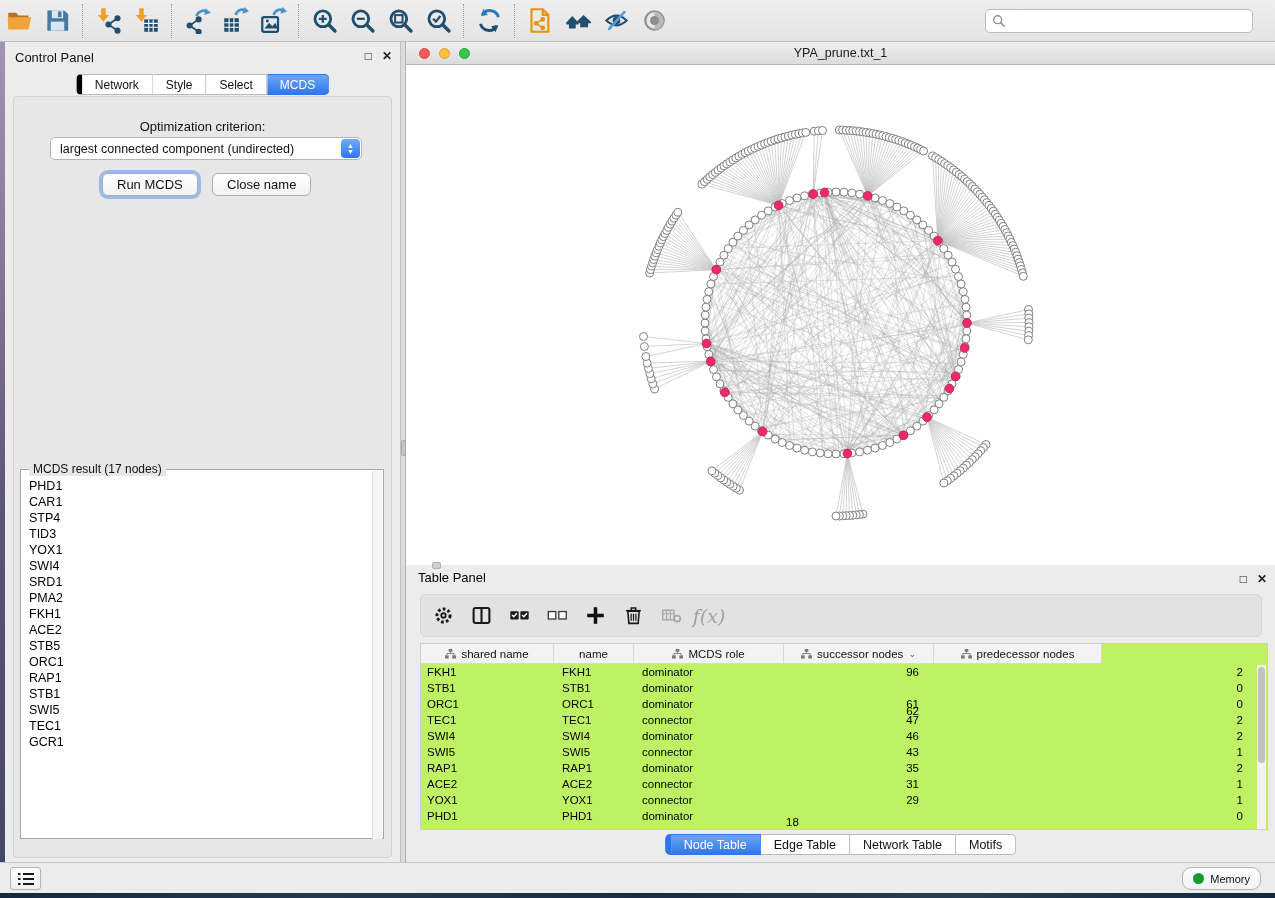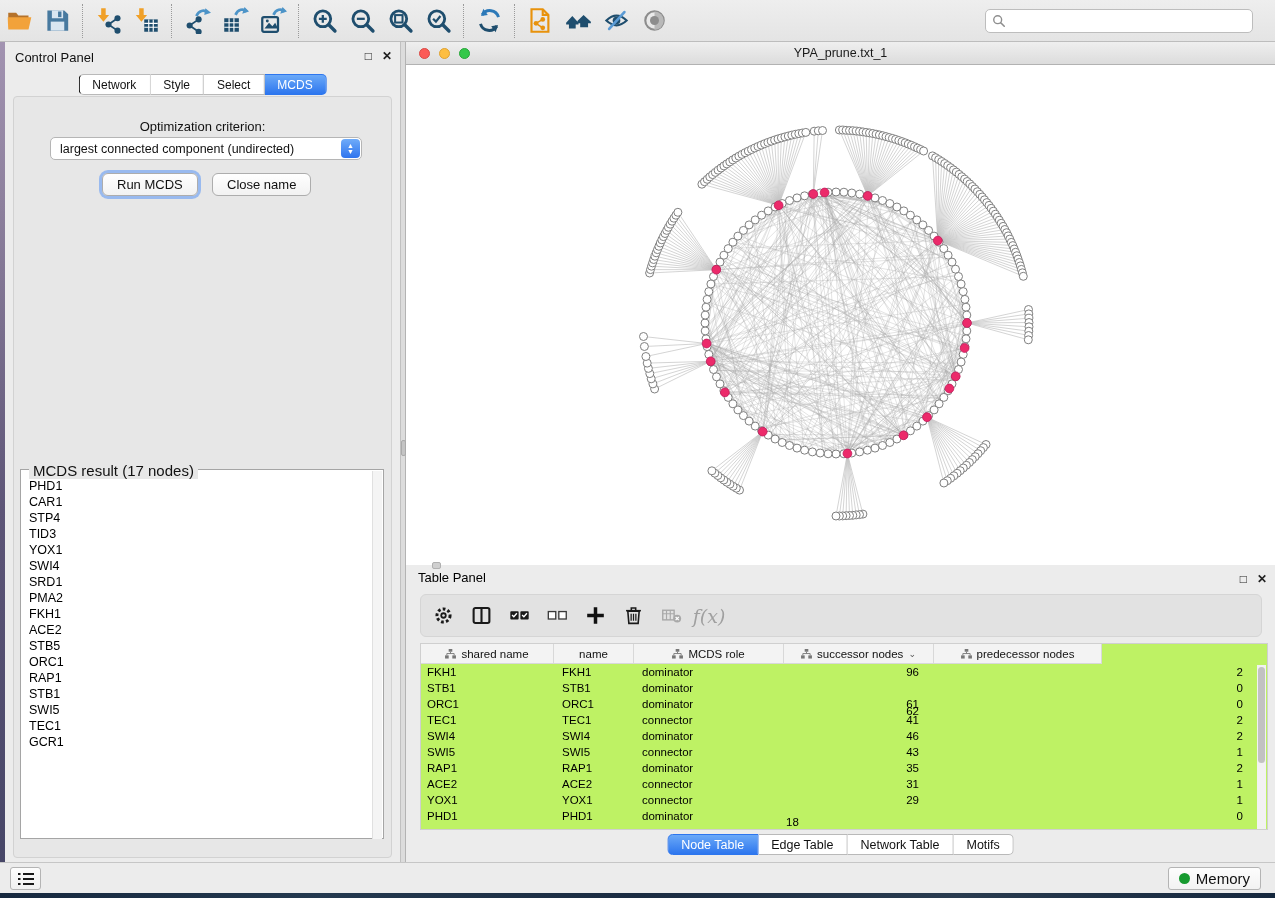--- a/index.html
+++ b/index.html
@@ -18,32 +18,32 @@
   #wall-left { position:absolute; left:0; top:42px; width:5px; height:851px; background:linear-gradient(#a293b1 0%,#8c7f9c 20%,#5d5577 55%,#454566 100%); }
   #wall-bottom { position:absolute; left:0; top:893px; width:1275px; height:5px; background:linear-gradient(90deg,#16283e,#24394f 25%,#1b2c42 50%,#2a3c50 75%,#15273d); }
 
   
   #control-panel { position:absolute; left:5px; top:42px; width:395px; height:820px; background:#ececec; }
   #cp-title { position:absolute; left:10px; top:8px; font-size:13px; color:#111; }
   .win-btns { position:absolute; right:8px; top:7px; display:flex; gap:10px; color:#222; font-size:12px; }
   .win-btns span { cursor:default; }
   #cp-tabs { position:absolute; left:50%; transform:translateX(-50%); top:32px; display:flex; height:21px; font-size:12px; }
   .seg-tab { display:flex; align-items:center; justify-content:center; padding:0 13px; background:#fff; border:1px solid #b9b9b9; border-left:none; color:#111; cursor:pointer; }
-  .seg-tab:first-child { border-left:1px solid #000000; border-radius:5px 0 0 5px; }
+  .seg-tab:first-child { border-left:6px solid #000000; border-radius:5px 0 0 5px; }
   .seg-tab:last-child { border-radius:0 5px 5px 0; }
   .seg-tab.active { background:linear-gradient(#6aa9f8,#2d76ee); border-color:#2d76ee; color:#fff; }
   #cp-body { position:absolute; left:8px; top:54px; width:379px; height:762px; background:#e7e7e7; border:1px solid #d2d2d2; border-radius:4px; }
   #opt-label { position:absolute; left:0; width:100%; top:22px; text-align:center; font-size:13px; color:#111; }
   #opt-select { position:absolute; left:36px; top:40px; width:312px; height:23px; background:#fff; border:1px solid #b5b5b5; border-radius:5px; font-size:12.5px; color:#111; display:flex; align-items:center; padding-left:9px; cursor:pointer; }
   #opt-stepper { position:absolute; right:1px; top:1px; width:19px; height:19px; border-radius:4px; background:linear-gradient(#70acf9,#2e74ee); display:flex; flex-direction:column; align-items:center; justify-content:center; color:#fff; font-size:7px; line-height:6px; }
   .btn { height:23px; background:linear-gradient(#ffffff,#f2f2f2); border:1px solid #adadad; border-radius:6px; font-size:13px; color:#111; display:inline-flex; align-items:center; justify-content:center; padding:0 14px; cursor:pointer; }
   #run-btn { position:absolute; left:88px; top:76px; box-shadow:0 0 0 3px rgba(90,150,245,.55); }
   #close-btn { position:absolute; left:198px; top:76px; }
   #mcds-group { position:absolute; left:6px; top:372px; width:364px; height:370px; border:1px solid #a5a5a5; background:#fff; }
-  #mcds-legend { position:absolute; left:8px; top:-8px; background:#e7e7e7; padding:0 4px; font-size:15px; color:#111; }
+  #mcds-legend { position:absolute; left:8px; top:-8px; background:#e7e7e7; padding:0 4px; font-size:12px; color:#111; }
   #mcds-list { position:absolute; left:1px; top:8px; width:352px; height:352px; overflow:hidden; font-size:12.5px; line-height:16px; color:#000; padding-left:7px; }
   #mcds-scroll { position:absolute; right:1px; top:1px; width:10px; height:368px; background:#f4f4f4; border-left:1px solid #e0e0e0; }
 
   
   #vdivider { position:absolute; left:400px; top:42px; width:6px; height:523px; background:#dcdcdc; border-left:1px solid #c0c0c0; border-right:1px solid #b3b3b3; }
   #vdivider .knob { position:absolute; left:0px; top:398px; width:5px; height:16px; background:#c4c4c4; border:1px solid #aaa; border-radius:2px; }
   #vdivider2 { position:absolute; left:400px; top:565px; width:6px; height:297px; background:#dcdcdc; border-left:1px solid #c0c0c0; border-right:1px solid #b3b3b3; }
 
   
   #net-window { position:absolute; left:406px; top:42px; width:869px; height:523px; background:#fff; }
@@ -66,21 +66,21 @@
   .th svg { width:11px; height:10px; }
   .trow { display:flex; height:16px; font-size:11.5px; color:#000; align-items:center; }
   .td { overflow:hidden; white-space:nowrap; }
   #vscroll { position:absolute; right:1px; top:21px; width:9px; height:164px; background:#f2f2f2; }
   #vscroll .thumb { position:absolute; left:1px; top:2px; width:7px; height:96px; background:#c2c2c2; border-radius:4px; }
   #tp-tabs { position:absolute; left:50%; transform:translateX(-50%); top:269px; display:flex; height:21px; font-size:12.5px; }
 
   
   #statusbar { position:absolute; left:0; top:862px; width:1275px; height:31px; background:#ececec; border-top:1px solid #c6c6c6; }
   #status-left-btn { position:absolute; left:10px; top:4px; width:31px; height:23px; background:linear-gradient(#fdfdfd,#f0f0f0); border:1px solid #b4b4b4; border-radius:3px; display:flex; align-items:center; justify-content:center; cursor:pointer; }
-  #memory-btn { position:absolute; right:14px; top:4px; height:23px; background:linear-gradient(#fdfdfd,#f2f2f2); border:1px solid #b4b4b4; border-radius:3px; display:flex; align-items:center; padding:0 10px; gap:6px; font-size:15px; color:#111; cursor:pointer; }
+  #memory-btn { position:absolute; right:14px; top:4px; height:23px; background:linear-gradient(#fdfdfd,#f2f2f2); border:1px solid #b4b4b4; border-radius:9px; display:flex; align-items:center; padding:0 10px; gap:6px; font-size:11px; color:#111; cursor:pointer; }
   #memory-dot { width:11px; height:11px; border-radius:50%; background:#169a2f; }
 </style>
 </head>
 <body>
 
 <div id="toolbar">
   <div class="ticon">
     <svg viewBox="0 0 24 24">
         <path d="M2 5h7l2 2.5h9v3H2z" fill="#b5722a"></path>
         <path d="M1.5 9h21l-2.5 11h-18z" fill="#f2a23a"></path>
@@ -1317,21 +1317,21 @@
           <div class="td" style="width: 135px; padding-left: 6px;">ORC1</div>
           <div class="td" style="width: 80px; padding-left: 6px;">ORC1</div>
           <div class="td" style="width: 150px; padding-left: 6px;">dominator</div>
           <div class="td" style="width: 150px; text-align: right; padding-right: 17px;">61</div>
           <div class="td" style="width: 327px; text-align: right; padding-right: 20px;">0</div>
         </div>
         <div class="trow">
           <div class="td" style="width: 135px; padding-left: 6px;">TEC1</div>
           <div class="td" style="width: 80px; padding-left: 6px;">TEC1</div>
           <div class="td" style="width: 150px; padding-left: 6px;">connector</div>
-          <div class="td" style="width: 150px; text-align: right; padding-right: 17px;">41</div>
+          <div class="td" style="width: 150px; text-align: right; padding-right: 17px;">47</div>
           <div class="td" style="width: 327px; text-align: right; padding-right: 20px;">2</div>
         </div>
         <div class="trow">
           <div class="td" style="width: 135px; padding-left: 6px;">SWI4</div>
           <div class="td" style="width: 80px; padding-left: 6px;">SWI4</div>
           <div class="td" style="width: 150px; padding-left: 6px;">dominator</div>
           <div class="td" style="width: 150px; text-align: right; padding-right: 17px;">46</div>
           <div class="td" style="width: 327px; text-align: right; padding-right: 20px;">2</div>
         </div>
         <div class="trow">

